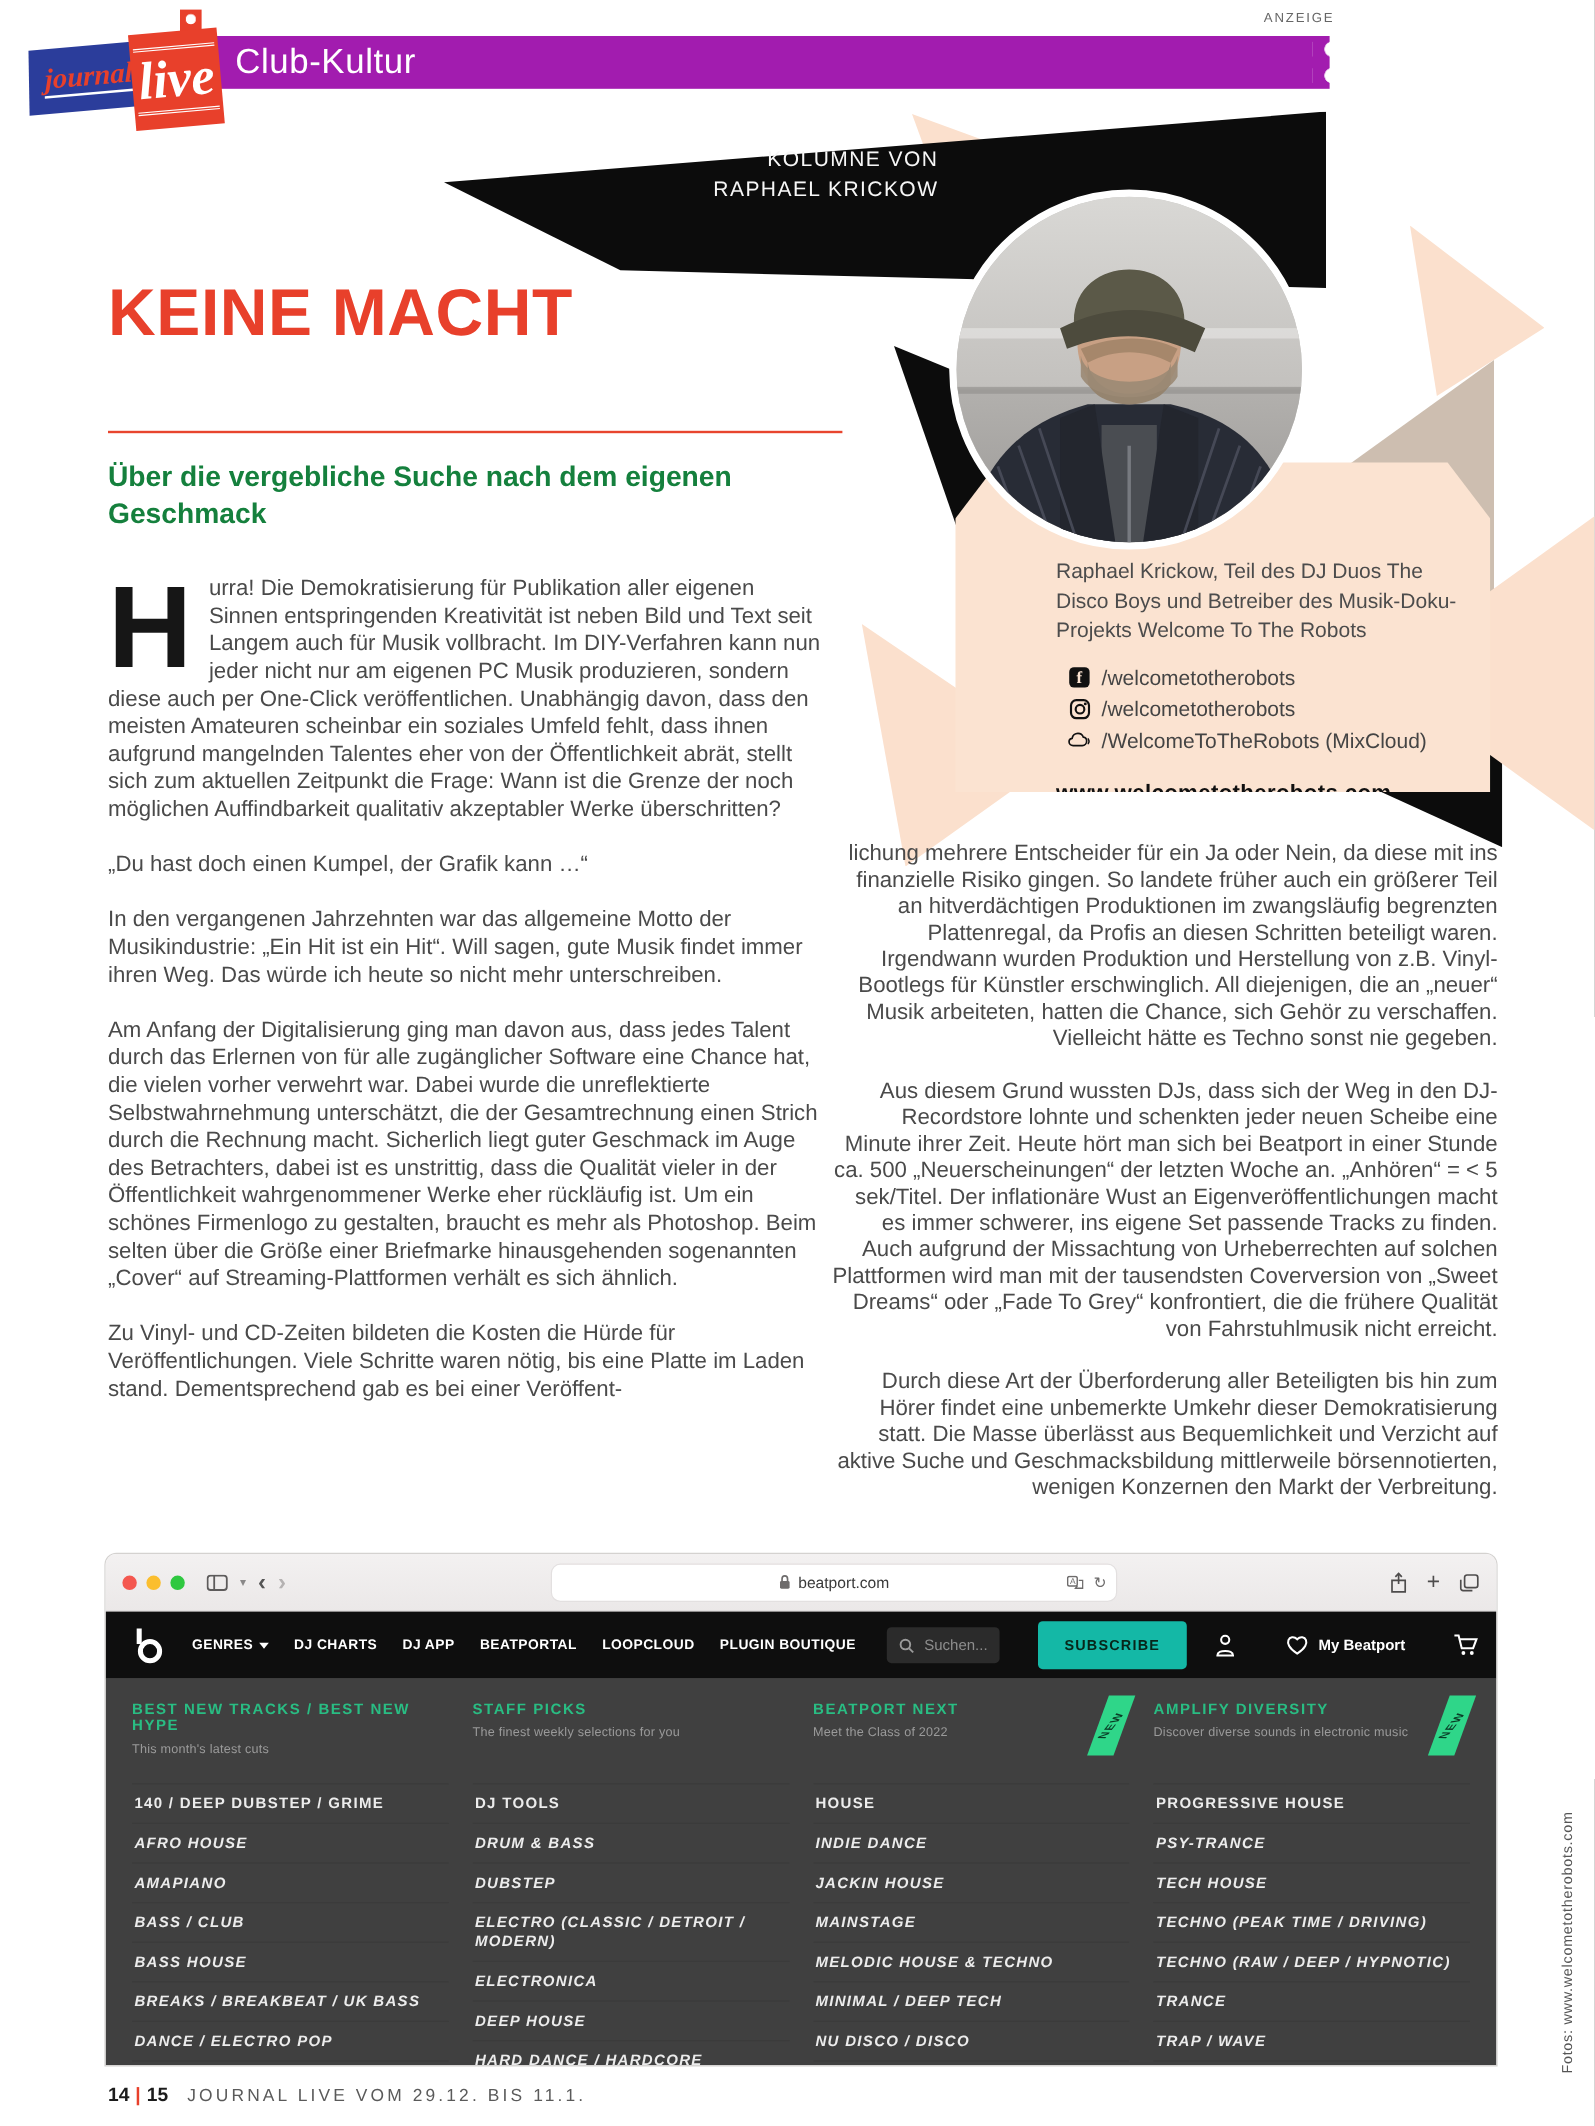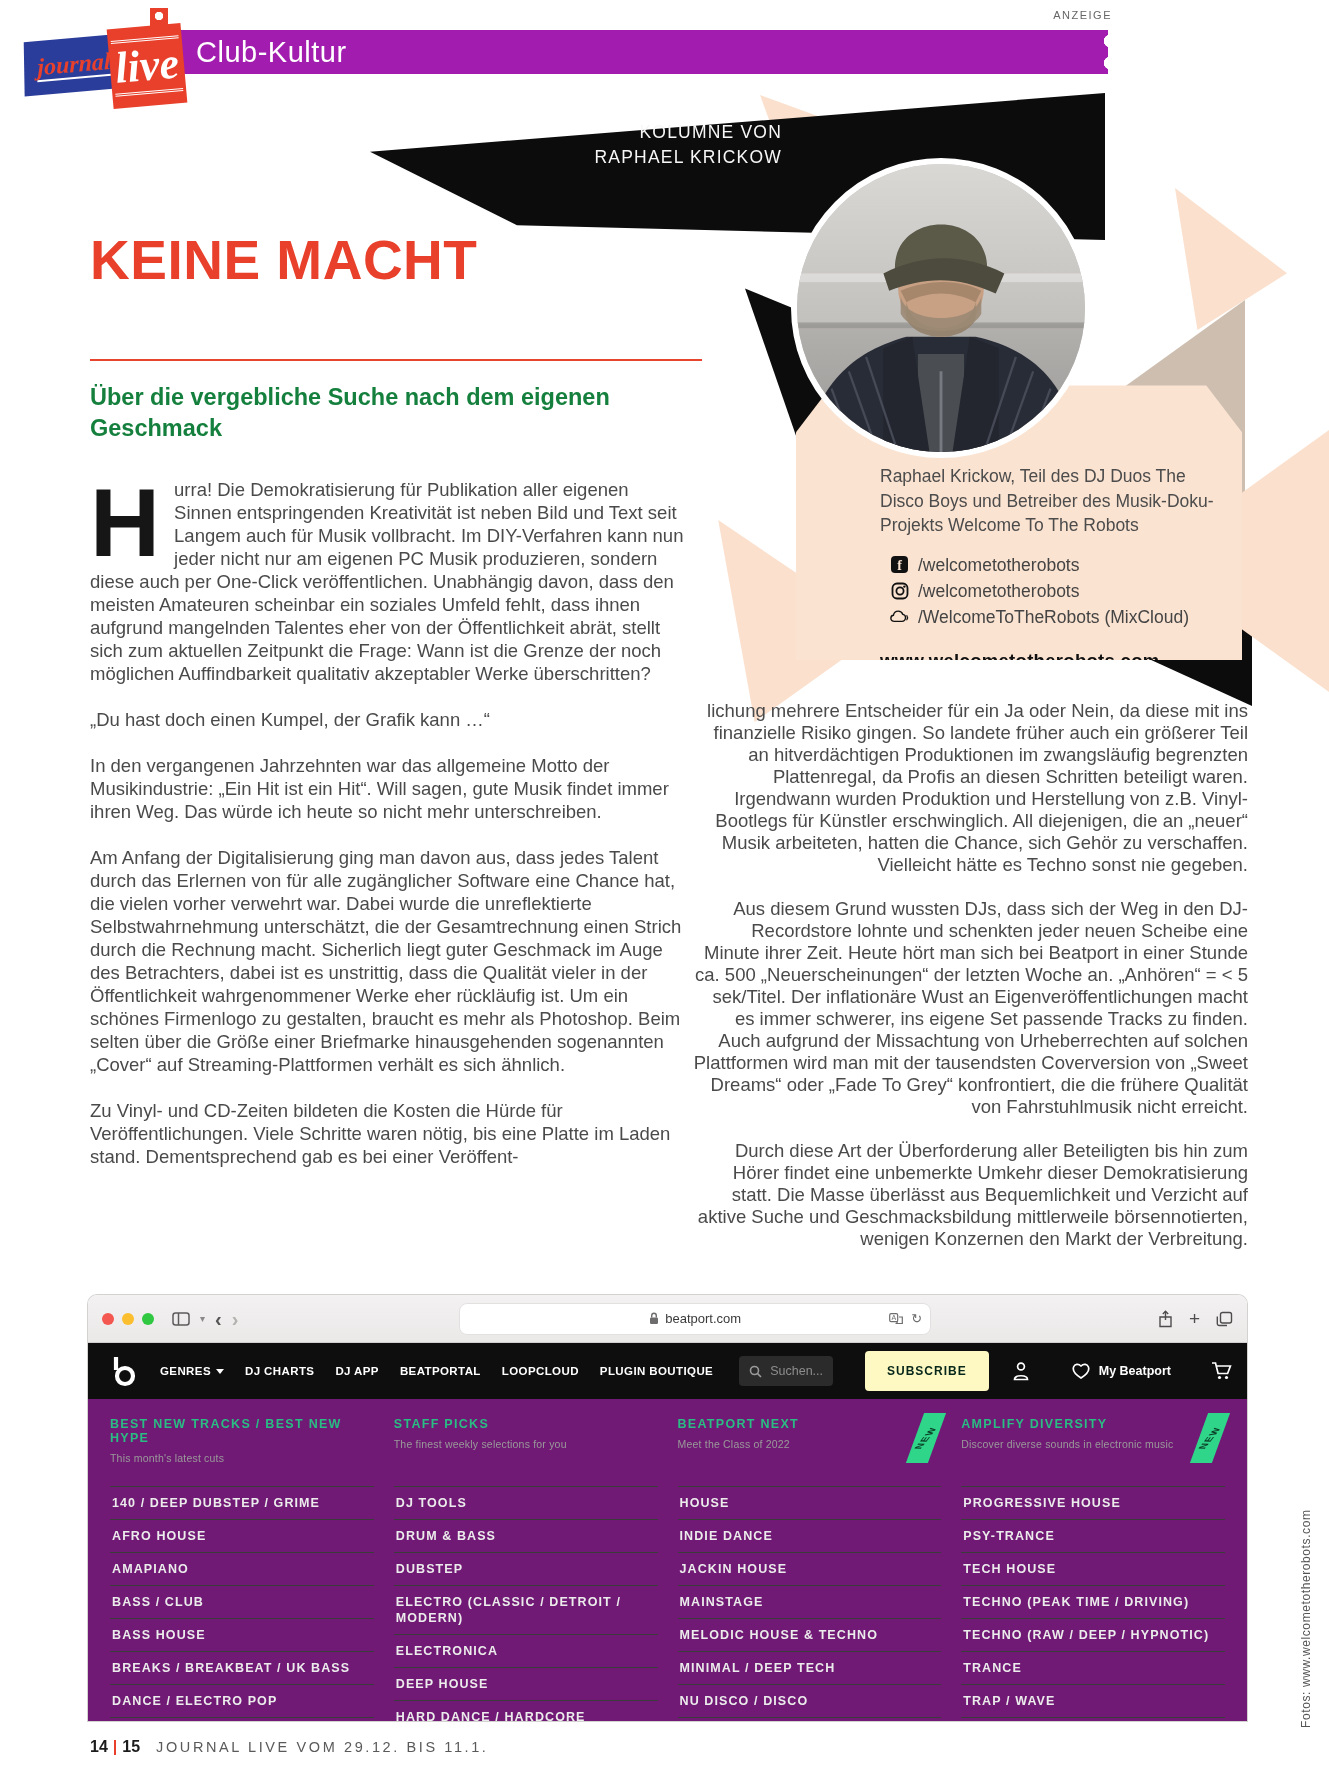--- a/index.html
+++ b/index.html
@@ -93,33 +93,33 @@
   .bar-right{display:flex;gap:16px;align-items:center;margin-left:6px;}
 
   .bp-header{height:56px;background:#0e0e0e;display:flex;align-items:center;padding:0 24px;gap:22px;box-sizing:border-box;}
   .bp-logo{margin-right:2px;display:flex;align-items:center;}
   .bp-nav{display:flex;gap:21px;align-items:center;}
   .bp-nav-item{color:#fff;font-size:11.5px;font-weight:bold;letter-spacing:.4px;white-space:nowrap;display:flex;align-items:center;gap:5px;}
   .caret{width:0;height:0;border-left:4px solid rgba(0,0,0,0);border-right:4px solid rgba(0,0,0,0);border-top:5px solid #fff;}
   .bp-search{width:188px;height:30px;background:#2b2b2b;border-radius:4px;display:flex;align-items:center;
       gap:8px;padding:0 10px;box-sizing:border-box;margin-left:4px;}
   .bp-search span{color:#8d8d8d;font-size:12.5px;}
-  .bp-subscribe{height:40px;padding:0 22px;background:#fef9c3;border-radius:4px;display:flex;align-items:center;
+  .bp-subscribe{height:40px;padding:0 22px;background:#14b8a6;border-radius:4px;display:flex;align-items:center;
       color:#07271a;font-size:12px;font-weight:bold;letter-spacing:1px;margin-left:10px;}
   .bp-right{display:flex;align-items:center;gap:40px;margin-left:auto;}
   .my-bp{display:flex;align-items:center;gap:8px;color:#fff;font-size:12.5px;font-weight:bold;white-space:nowrap;}
 
-  .bp-body{height:322px;background:#701a75;padding:18px 22px 0;box-sizing:border-box;overflow:hidden;
+  .bp-body{height:322px;background:#404040;padding:18px 22px 0;box-sizing:border-box;overflow:hidden;
       display:grid;grid-template-columns:repeat(4,1fr);gap:20px;}
   .bp-col{position:relative;}
   .bp-colhead{border-bottom:1px solid #3b3b3b;padding-bottom:13px;min-height:56px;}
   .bp-col-title{color:#29bd83;font-size:12.5px;font-weight:bold;letter-spacing:1.3px;}
   .bp-col-sub{color:#9a9a9a;font-size:10.5px;margin-top:7px;letter-spacing:.2px;}
   .bp-item{padding:8px 2px;font-size:12.5px;letter-spacing:1.1px;color:#ececec;font-weight:bold;line-height:16px;}
-  .bp-item + .bp-item{border-top:1px solid #3b3b3b;}
+  .bp-item + .bp-item{border-top:1px solid #3b3b3b;font-style:italic;}
   .ribbon{position:absolute;top:-4px;right:4px;width:22px;height:50px;background:#2fd689;
       transform:skewX(-20deg);display:flex;align-items:center;justify-content:center;}
   .ribbon span{display:block;transform:rotate(-68deg) skewX(20deg);font-size:9px;font-weight:bold;
       color:#0a3d27;letter-spacing:1px;}
 
   
   .footer{position:absolute;left:90px;top:1738px;display:flex;align-items:baseline;font-size:16px;}
   .pg{font-weight:bold;color:#1c1c1c;}
   .pg-sep{color:#e8402b;margin:0 5px;font-weight:bold;}
   .issue{margin-left:16px;font-size:14.5px;color:#5a5a5a;letter-spacing:2.6px;}

